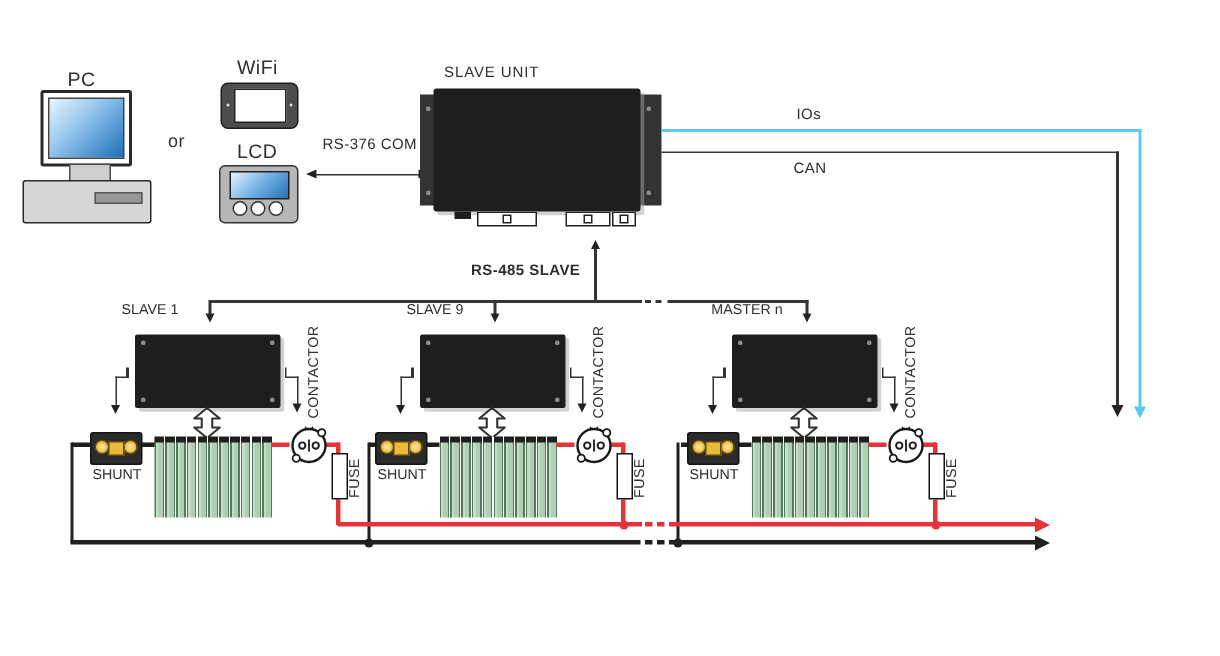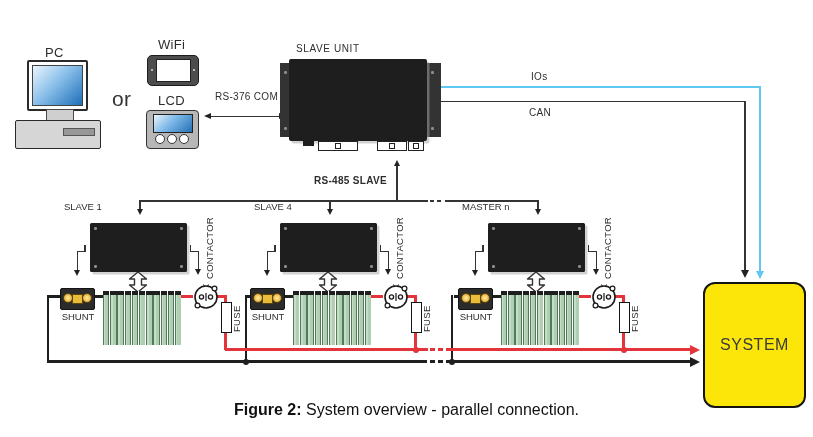--- a/index.html
+++ b/index.html
@@ -45,21 +45,21 @@
   
   .m-flange{position:absolute;top:63px;width:13px;height:74px;background:#333;}
   .m-body{position:absolute;left:289px;top:59px;width:138px;height:82px;background:var(--unit-black,#1e1e1e);
           border-radius:2px;box-shadow:2.5px 2.5px 0 rgba(165,165,165,.5);}
   .screw{position:absolute;width:2.5px;height:2.5px;border-radius:50%;background:#8d8d8d;}
   .m-conn{position:absolute;top:141px;height:8px;background:#fff;border:1.4px solid #222;}
   .m-pin{position:absolute;top:1px;width:4px;height:4px;border:1.2px solid #222;background:#fff;}
   .m-tab{position:absolute;left:303px;top:141px;width:11px;height:5px;background:#1e1e1e;}
   
   .slave{position:absolute;top:196px;width:0;height:0;}
-  .s-label{position:absolute;left:-26px;top:5px;width:72px;text-align:left;font-size:9.5px;color:#2e2e2e;}
+  .s-label{position:absolute;left:-26px;top:5px;width:72px;text-align:center;font-size:9.5px;color:#2e2e2e;}
   .s-box{position:absolute;left:0;top:27px;width:97px;height:49px;background:var(--unit-black,#1e1e1e);
          border-radius:1.5px;box-shadow:2.5px 2.5px 0 rgba(165,165,165,.5);}
   .s-updown{position:absolute;left:36px;top:75px;}
   .shunt{position:absolute;left:-30px;top:92px;width:33px;height:20px;background:#2b2b2b;
          border:1px solid #141414;border-radius:2px;}
   .shunt i{position:absolute;width:8px;height:8px;top:4px;border-radius:50%;
            background:radial-gradient(circle,#ffe28a 20%,#d89b1e 90%);border:1px solid #5f4708;}
   .shunt b{position:absolute;left:11px;top:5px;width:9px;height:8px;background:#e8bc3a;border:1px solid #5f4708;}
   .s-sub{position:absolute;font-size:9.5px;color:#2e2e2e;}
   .battery{position:absolute;left:13px;top:97px;width:79px;height:52px;
@@ -86,21 +86,21 @@
 
   <div class="lab big" style="left:45px;top:45px;">PC</div>
   <div class="pc-monitor">
     <div class="pc-screen"></div>
   </div>
   <div class="pc-stand"></div>
   <div class="pc-base">
     <div class="pc-slot"></div>
   </div>
 
-  <div class="lab" style="left:112px;top:87px;font-size:21px;color:#333;">or</div>
+  <div class="lab" style="left:112px;top:87px;font-size:12px;color:#333;">or</div>
 
   <div class="lab big" style="left:158px;top:37px;">WiFi</div>
   <div class="wifi-body">
     <div class="wifi-screen"></div>
     <div class="wifi-dot" style="left:3px;"></div>
     <div class="wifi-dot" style="right:3px;"></div>
   </div>
 
   <div class="lab big" style="left:158px;top:93px;">LCD</div>
   <div class="lcd-body">
@@ -201,21 +201,21 @@
         <line x1="11.5" y1="1.5" x2="12.5" y2="3.5" stroke="#1a1a1a" stroke-width="1"></line>
         <line x1="16.5" y1="1.5" x2="15.5" y2="3.5" stroke="#1a1a1a" stroke-width="1"></line>
       </svg>
     </div>
     <div class="vlabel" style="left:114px;top:25px;height:58px;">CONTACTOR</div>
     <div class="fuse"></div>
     <div class="vlabel" style="left:141px;top:104px;height:32px;">FUSE</div>
   </div>
 
   <div class="slave" style="left:280px;">
-    <div class="s-label">SLAVE 4</div>
+    <div class="s-label">SLAVE 9</div>
     <div class="s-box">
       <div class="screw" style="left:4px;top:4px;"></div>
         <div class="screw" style="left:90px;top:4px;"></div>
       <div class="screw" style="left:4px;top:42px;"></div>
         <div class="screw" style="left:90px;top:42px;"></div>
     </div>
     <div class="sig" style="left:-5.6px;top:49px;width:1.3px;height:7px;"></div>
     <div class="sig" style="left:-13px;top:55px;width:9px;height:1.3px;"></div>
     <div class="sig" style="left:-13px;top:55px;width:1.3px;height:20px;"></div>
     <div class="tri dn" style="left:-15.8px;top:74px;"></div>
@@ -318,21 +318,15 @@
   <div class="tri rt-red" style="left:690px;top:344.6px;"></div>
   <div class="dot red" style="left:412.5px;top:346.7px;"></div>
   <div class="dot red" style="left:620.5px;top:346.7px;"></div>
 
   <div class="wire" style="left:46.8px;top:360.4px;width:380.7px;height:2.5px;"></div>
   <div class="wire" style="left:430px;top:360.4px;width:5px;height:2.5px;"></div>
   <div class="wire" style="left:438px;top:360.4px;width:5px;height:2.5px;"></div>
   <div class="wire" style="left:446px;top:360.4px;width:245px;height:2.5px;"></div>
   <div class="tri rt-blk" style="left:690px;top:356.6px;"></div>
 
-  <div class="system">
-    <span>SYSTEM</span>
-  </div>
-
-  <div class="caption">
-    <b>Figure 2:</b><span> System overview - parallel connection.</span>
-  </div>
+
 
 </div>
 
 </body></html>

